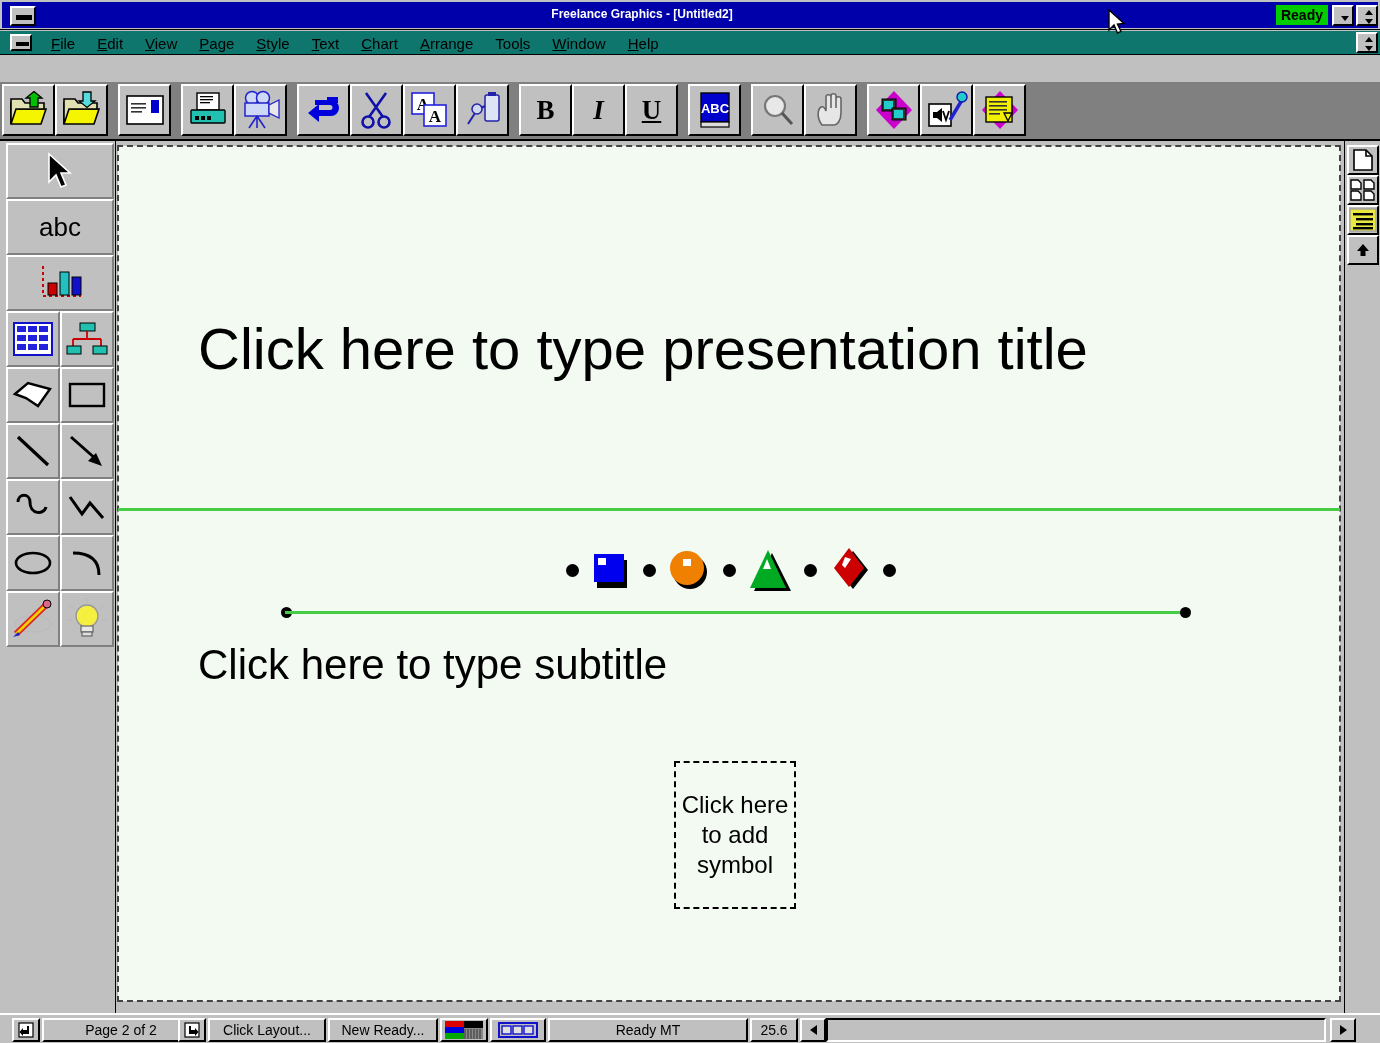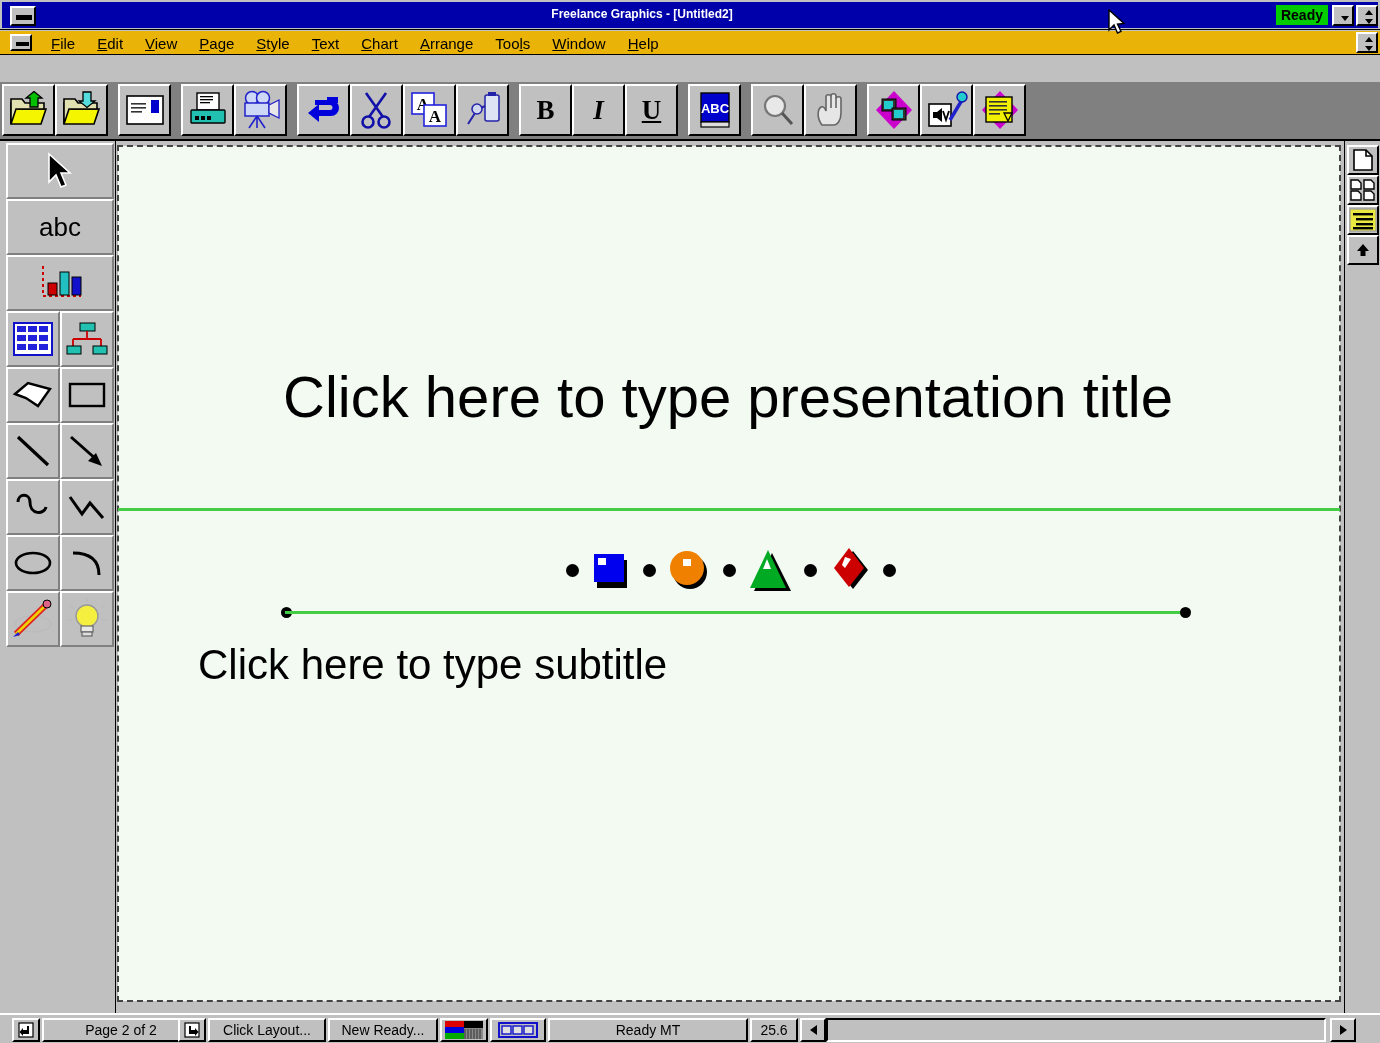--- a/index.html
+++ b/index.html
@@ -32,21 +32,21 @@
   #tb-updown{ position:absolute; right:2px; top:5px; width:22px; height:21px;
      background:#c0c0c0; }
   #tb-updown .u{ position:absolute; left:7px; top:3px; width:0;height:0;
      border-left:4px solid transparent;border-right:4px solid transparent;border-bottom:5px solid #000;}
   #tb-updown .d{ position:absolute; left:7px; top:12px; width:0;height:0;
      border-left:4px solid transparent;border-right:4px solid transparent;border-top:5px solid #000;}
   #cursor-arrow{ position:absolute; left:1108px; top:9px; width:18px; height:26px; z-index:40; }
 
   
   #menubar{ position:absolute; left:0; top:31px; width:1380px; height:24px;
-     background:#eab308; border-bottom:1px solid #000; }
+     background:#0f766e; border-bottom:1px solid #000; }
   #menu-sys{ position:absolute; left:10px; top:3px; width:22px; height:17px; background:#c0c0c0;}
   #menu-sys i{ position:absolute; left:4px; top:6px; width:13px; height:4px; background:#000;}
   #menu-items{ position:absolute; left:40px; top:2px; height:20px; display:flex; gap:0; }
   .menu-item{ font-size:15px; color:#000; padding:1px 11px 0 11px; line-height:19px;
      white-space:nowrap; cursor:default; }
   .menu-item u{ text-decoration:underline; }
   #menu-updown{ position:absolute; right:2px; top:1px; width:22px; height:21px; background:#c0c0c0;}
   #menu-updown .u{ position:absolute; left:7px; top:3px; width:0;height:0;
      border-left:4px solid transparent;border-right:4px solid transparent;border-bottom:5px solid #000;}
   #menu-updown .d{ position:absolute; left:7px; top:12px; width:0;height:0;
@@ -91,22 +91,22 @@
   .pal-cell svg{ position:absolute; left:50%; top:50%; transform:translate(-50%,-50%); }
   .pal-cell .txt{ position:absolute; left:0;top:0;width:100%;height:100%;
      display:flex;align-items:center;justify-content:center; font-size:26px; color:#000;}
 
   
   #workarea{ position:absolute; left:116px; top:141px; width:1228px; height:872px;
      background:#c0c0c0; }
   #slide{ position:absolute; left:2px; top:5px; width:1222px; height:855px;
      background:#f2faf2; outline:2px dashed #444; outline-offset:-1px; }
 
-  #slide-title{ position:absolute; left:80px; top:168px; width:1060px; text-align:center;
-     font-size:58px; line-height:70px; color:#000; font-family:"Liberation Sans",sans-serif;margin-top:48px; }
+  #slide-title{ position:absolute; left:80px; top:168px; width:1060px; 
+     font-size:58px; line-height:70px; color:#000; font-family:"Liberation Sans",sans-serif; }
   #rule-top{ position:absolute; left:0px; top:362px; width:1222px; height:3px; background:#44cc44; }
   #rule-bottom{ position:absolute; left:167px; top:465px; width:900px; height:3px; background:#44cc44; }
   .rule-dot{ position:absolute; width:11px; height:11px; border-radius:50%; background:#000; }
   #deco{ position:absolute; left:448px; top:396px; width:330px; height:56px;
      display:flex; align-items:center; justify-content:space-between; }
   .deco-dot{ width:13px; height:13px; border-radius:50%; background:#000; flex:none; }
   #slide-subtitle{ position:absolute; left:80px; top:495px; width:1060px; text-align:left;
      font-size:42px; color:#000; }
   #symbol-box{ position:absolute; left:556px; top:615px; width:122px; height:148px;
      border:2px dashed #000; display:flex; flex-direction:column; align-items:center;
@@ -521,20 +521,23 @@
         </svg>
         <span class="deco-dot"></span>
       </div>
 
       <span class="rule-dot" style="left:163px;top:461px;"></span>
       <div id="rule-bottom"></div>
       <span class="rule-dot" style="left:1062px;top:461px;"></span>
 
       <div id="slide-subtitle">Click here to type subtitle</div>
 
+      <div id="symbol-box">
+        <span>Click here to add symbol</span>
+      </div>
 
     </div>
   </div>
 
   <div id="rightstrip">
     <div class="rbtn" style="margin-top:4px;">
       <svg width="22" height="22" viewBox="0 0 22 22">
         <path d="M2 1 L14 1 L20 7 L20 21 L2 21 Z" fill="#fff" stroke="#000" stroke-width="1.6"></path>
         <path d="M14 1 L14 7 L20 7" fill="none" stroke="#000" stroke-width="1.6"></path>
       </svg>

